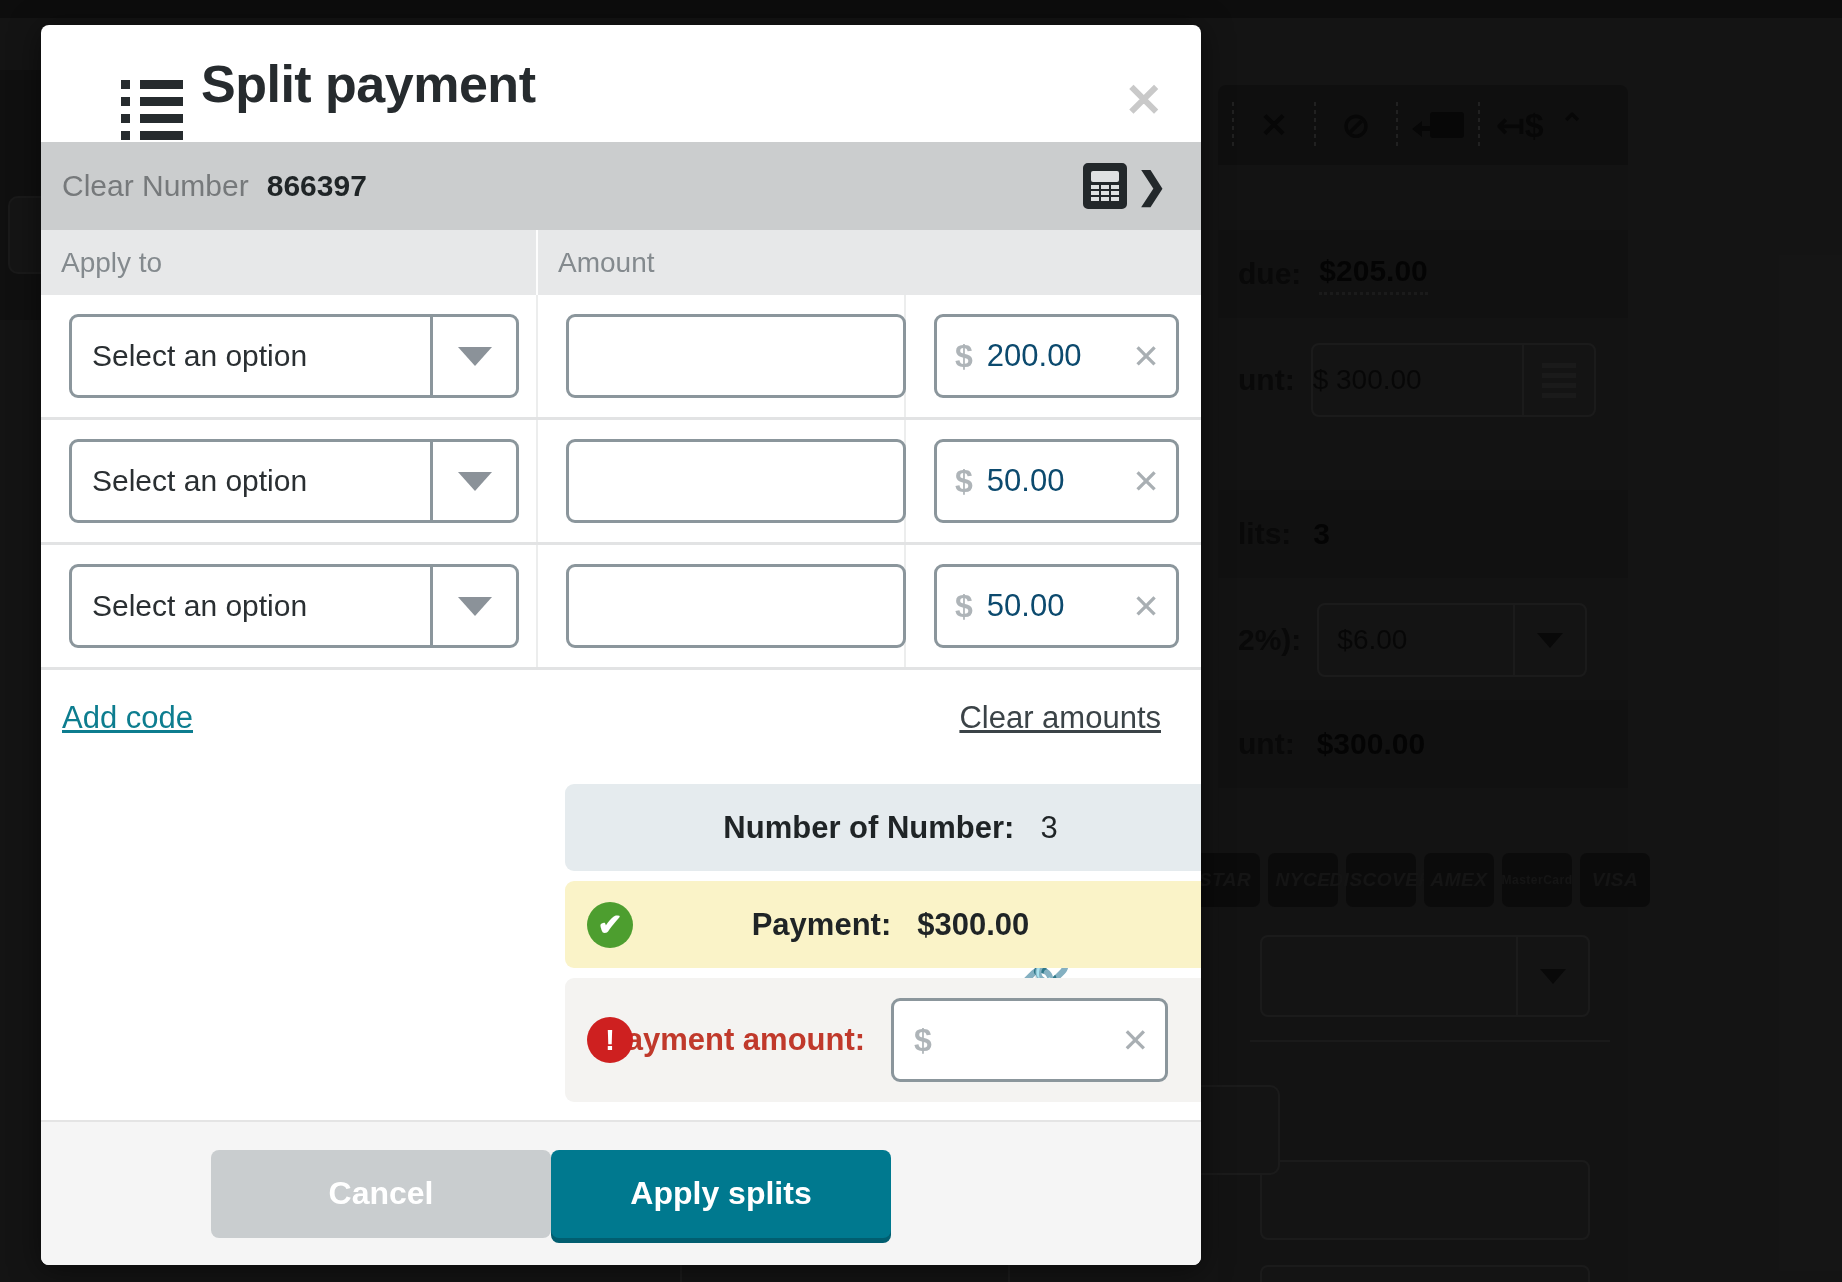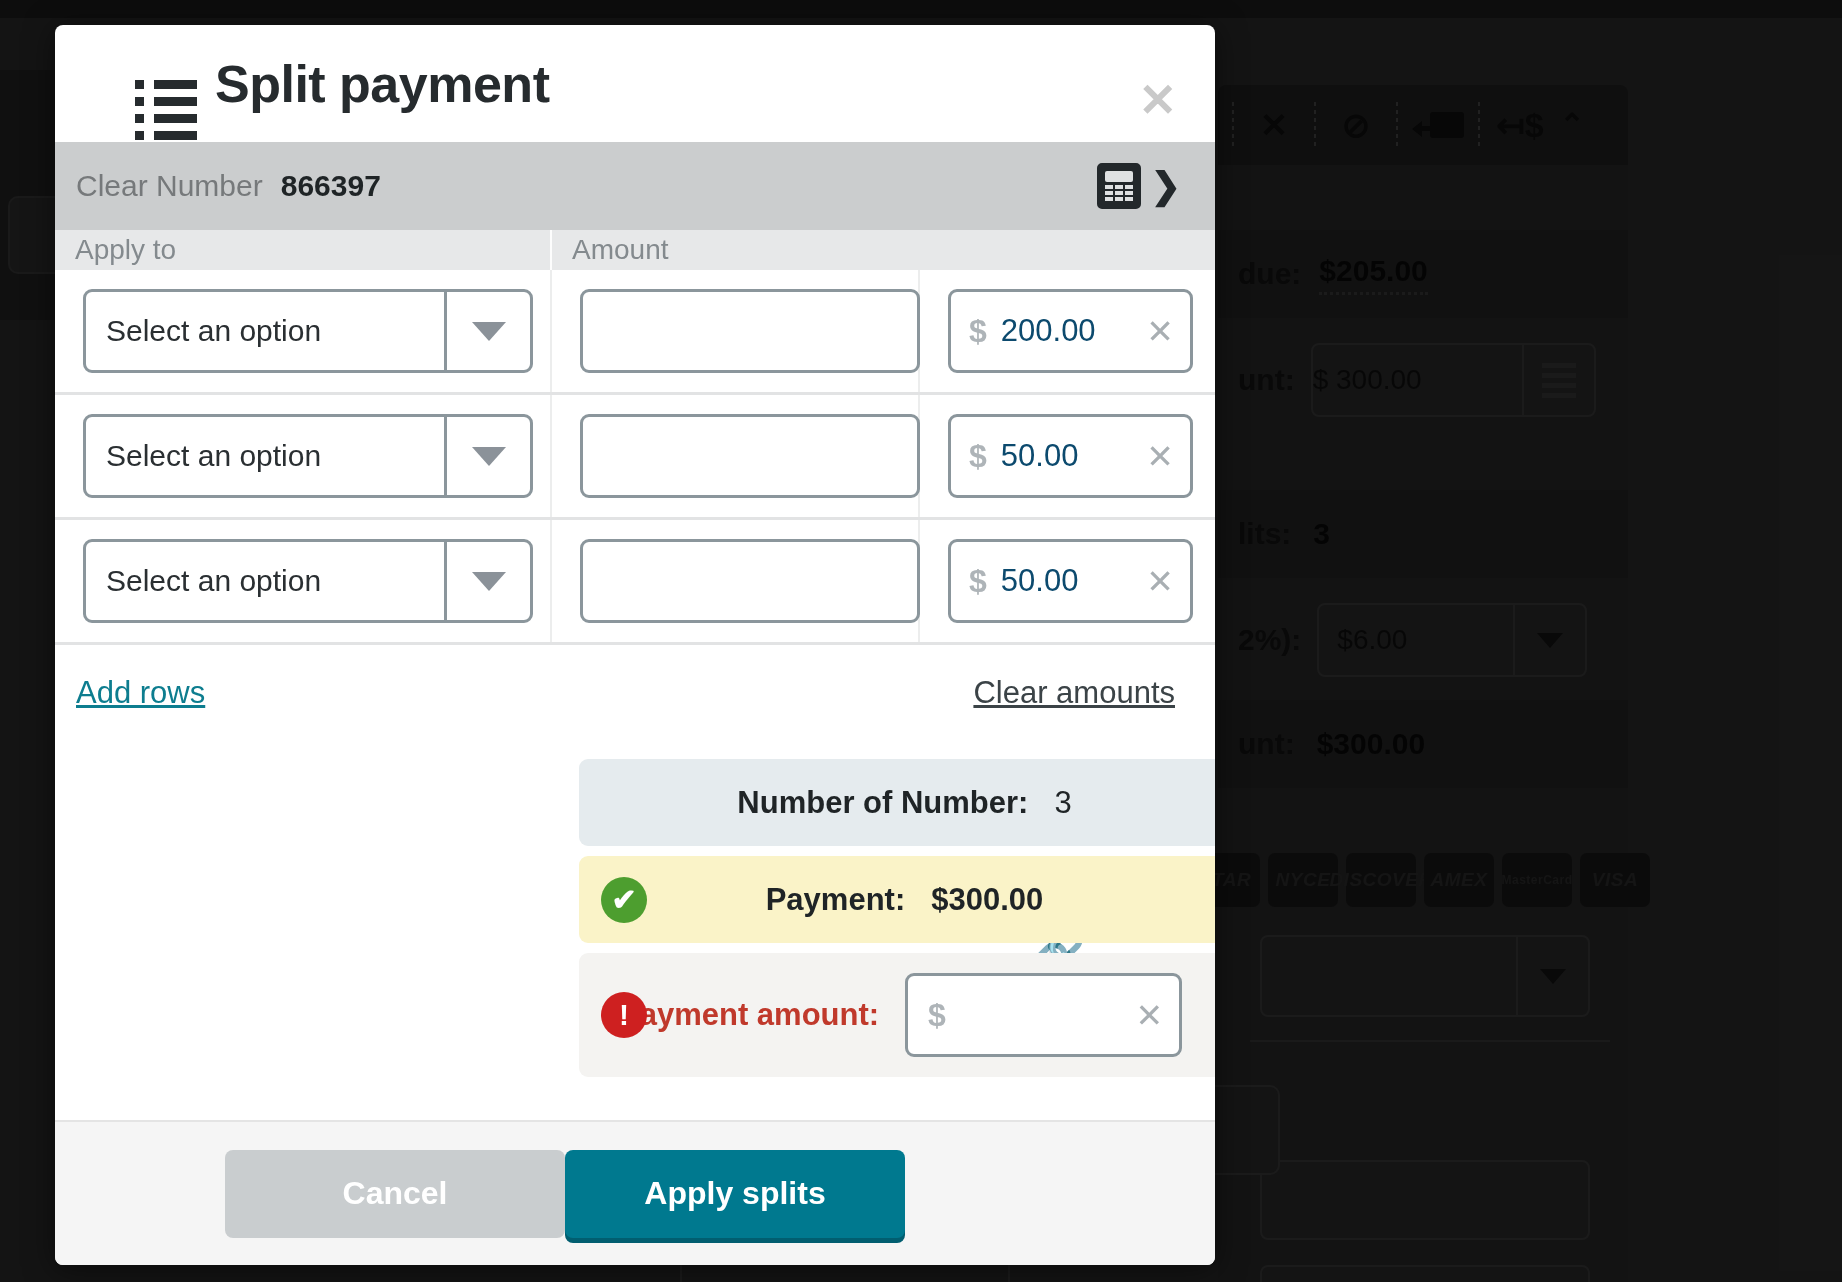--- a/index.html
+++ b/index.html
@@ -89,21 +89,21 @@
     height: 54px; min-width: 70px; border-radius: 7px; background: #1a1a1a;
     color: #2f2f2f; font-size: 19px; font-weight: bold; letter-spacing: .5px;
     display:flex; align-items:center; justify-content:center; font-style: italic;
   }
   .cardlogo.mc { font-style: normal; font-size: 12px; }
 
   
   #overlay { position: absolute; inset: 0; background: rgba(0,0,0,0.55); }
 
   #modal {
-    position: absolute; left: 55px; top: 25px;
+    position: absolute; left: 41px; top: 25px;
     width: 1160px; height: 1240px;
     background: #ffffff;
     border-radius: 8px;
     box-shadow: 0 4px 30px rgba(0,0,0,.5);
     display: flex; flex-direction: column;
     overflow: hidden;
   }
 
   
   .modal-header {
@@ -138,21 +138,21 @@
     width: 44px; height: 46px; border: 4px solid #23282b; border-radius: 5px;
     background: #23282b; padding: 4px; display:flex; flex-direction:column; gap:3px;
   }
   .calc .screen { height: 11px; background: #dfe1e2; border-radius: 2px; }
   .calc .keys { flex:1; display:grid; grid-template-columns: repeat(3,1fr); gap:2px; }
   .calc .keys i { background:#dfe1e2; display:block; }
   .chev-r { font-size: 36px; font-weight: bold; color: #23282b; line-height: 1; }
 
   
   .table-wrap { flex: 0 0 auto; }
-  .thead { display: flex; height: 40px; background: #e7e8e9; }
+  .thead { display: flex; height: 65px; background: #e7e8e9; }
   .thead > div {
     font-size: 28px; color: #848a8e;
     display: flex; align-items: center; padding-left: 20px;
     border-right: 2px solid #fdfdfd;
   }
   .col-apply { width: 497px; }
   .col-bcode { width: 368px; }
   .col-amt   { width: 295px; border-right: none !important; }
 
   .trow { display: flex; border-bottom: 3px solid #e2e3e4; }
@@ -467,21 +467,21 @@
         <div class="amt-input">
           <span class="dsign">$</span>
           <span class="aval">50.00</span>
           <span class="clr">✕</span>
         </div>
       </div>
     </div>
   </div>
 
   <div class="links-row">
-    <span class="lnk-add">Add rows</span>
+    <span class="lnk-add">Add code</span>
     <span class="lnk-clear">Clear amounts</span>
   </div>
 
   <div class="summary-zone">
     <div class="summary">
 
       <div class="bracket"></div>
       <div class="bracket-stem-a"></div>
       <div class="bracket-stem-b"></div>
       <div class="chain">🔗</div>

